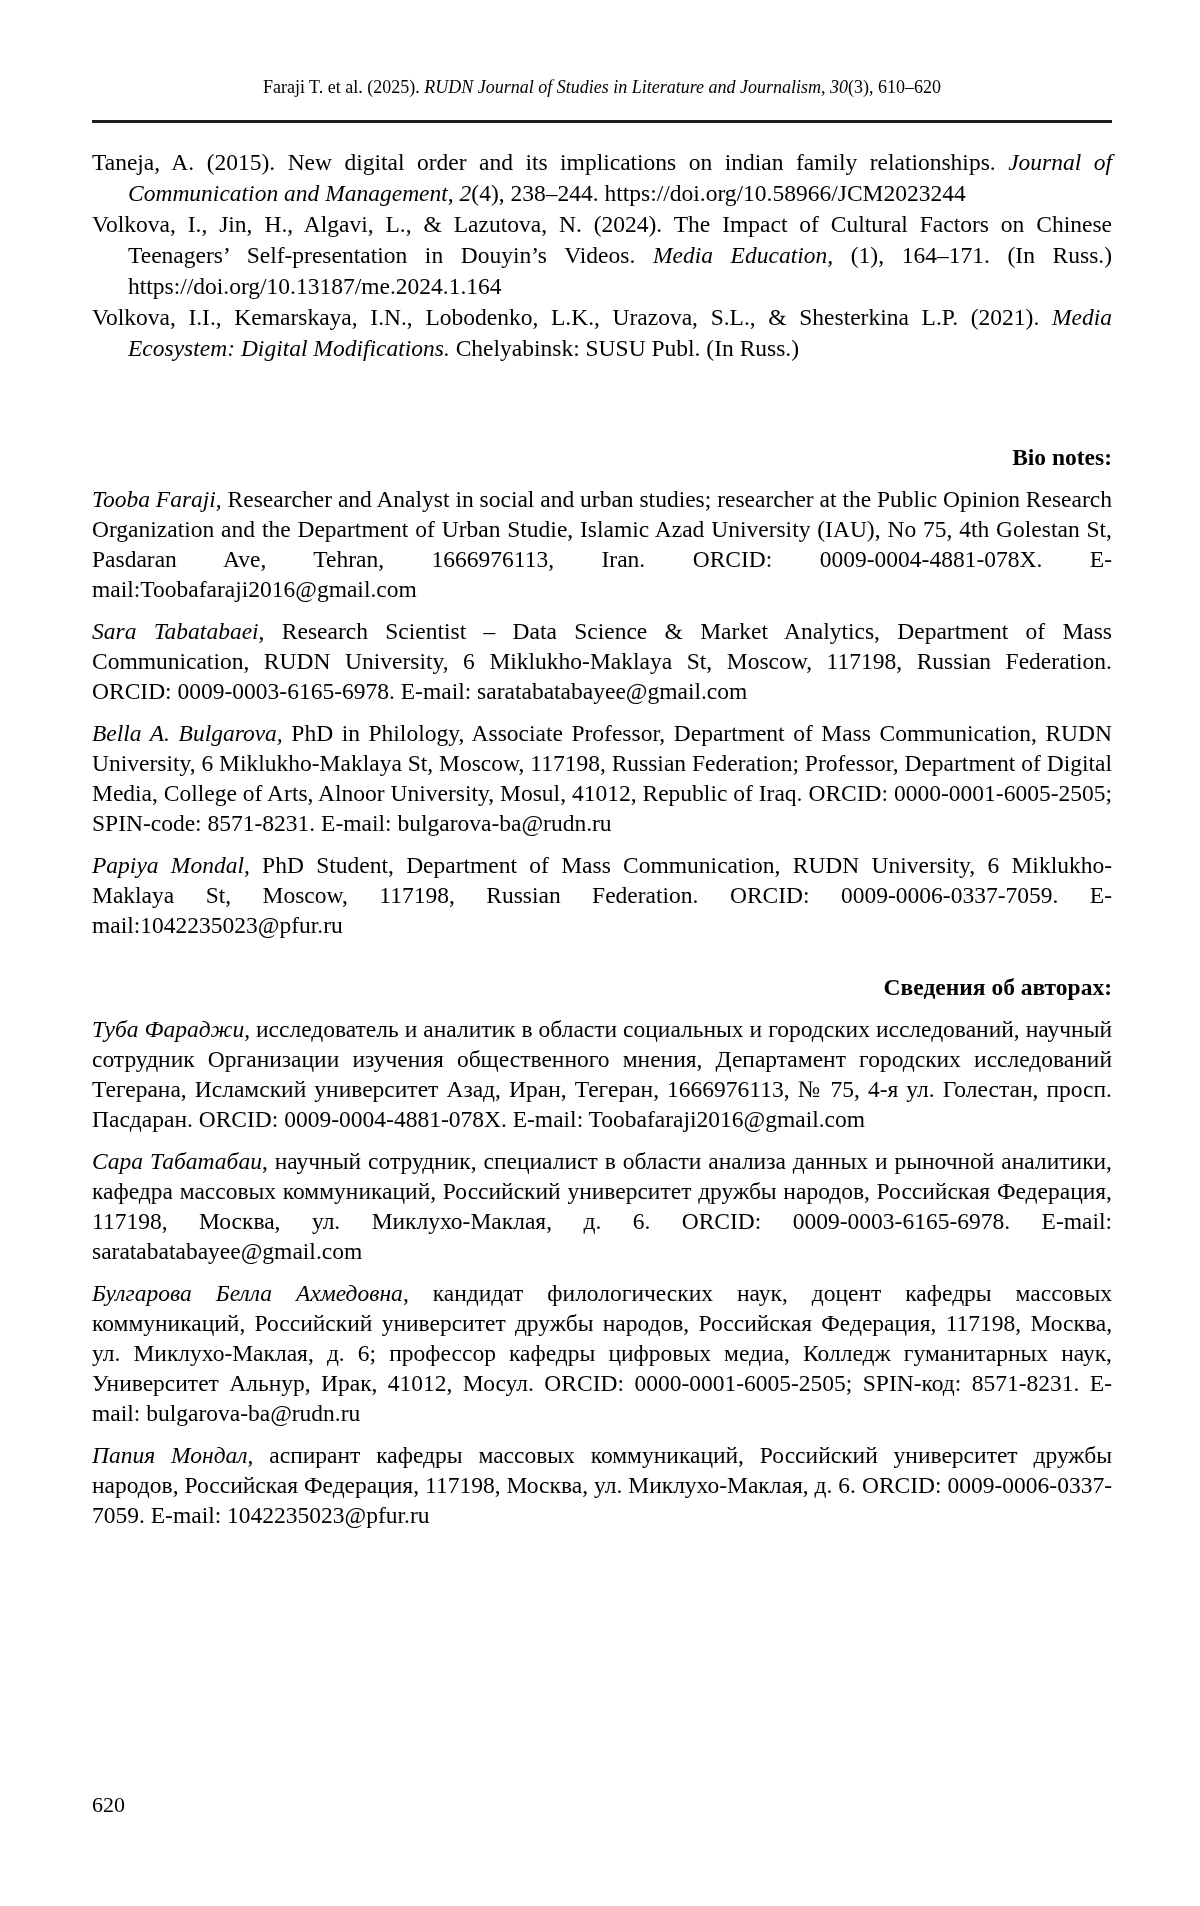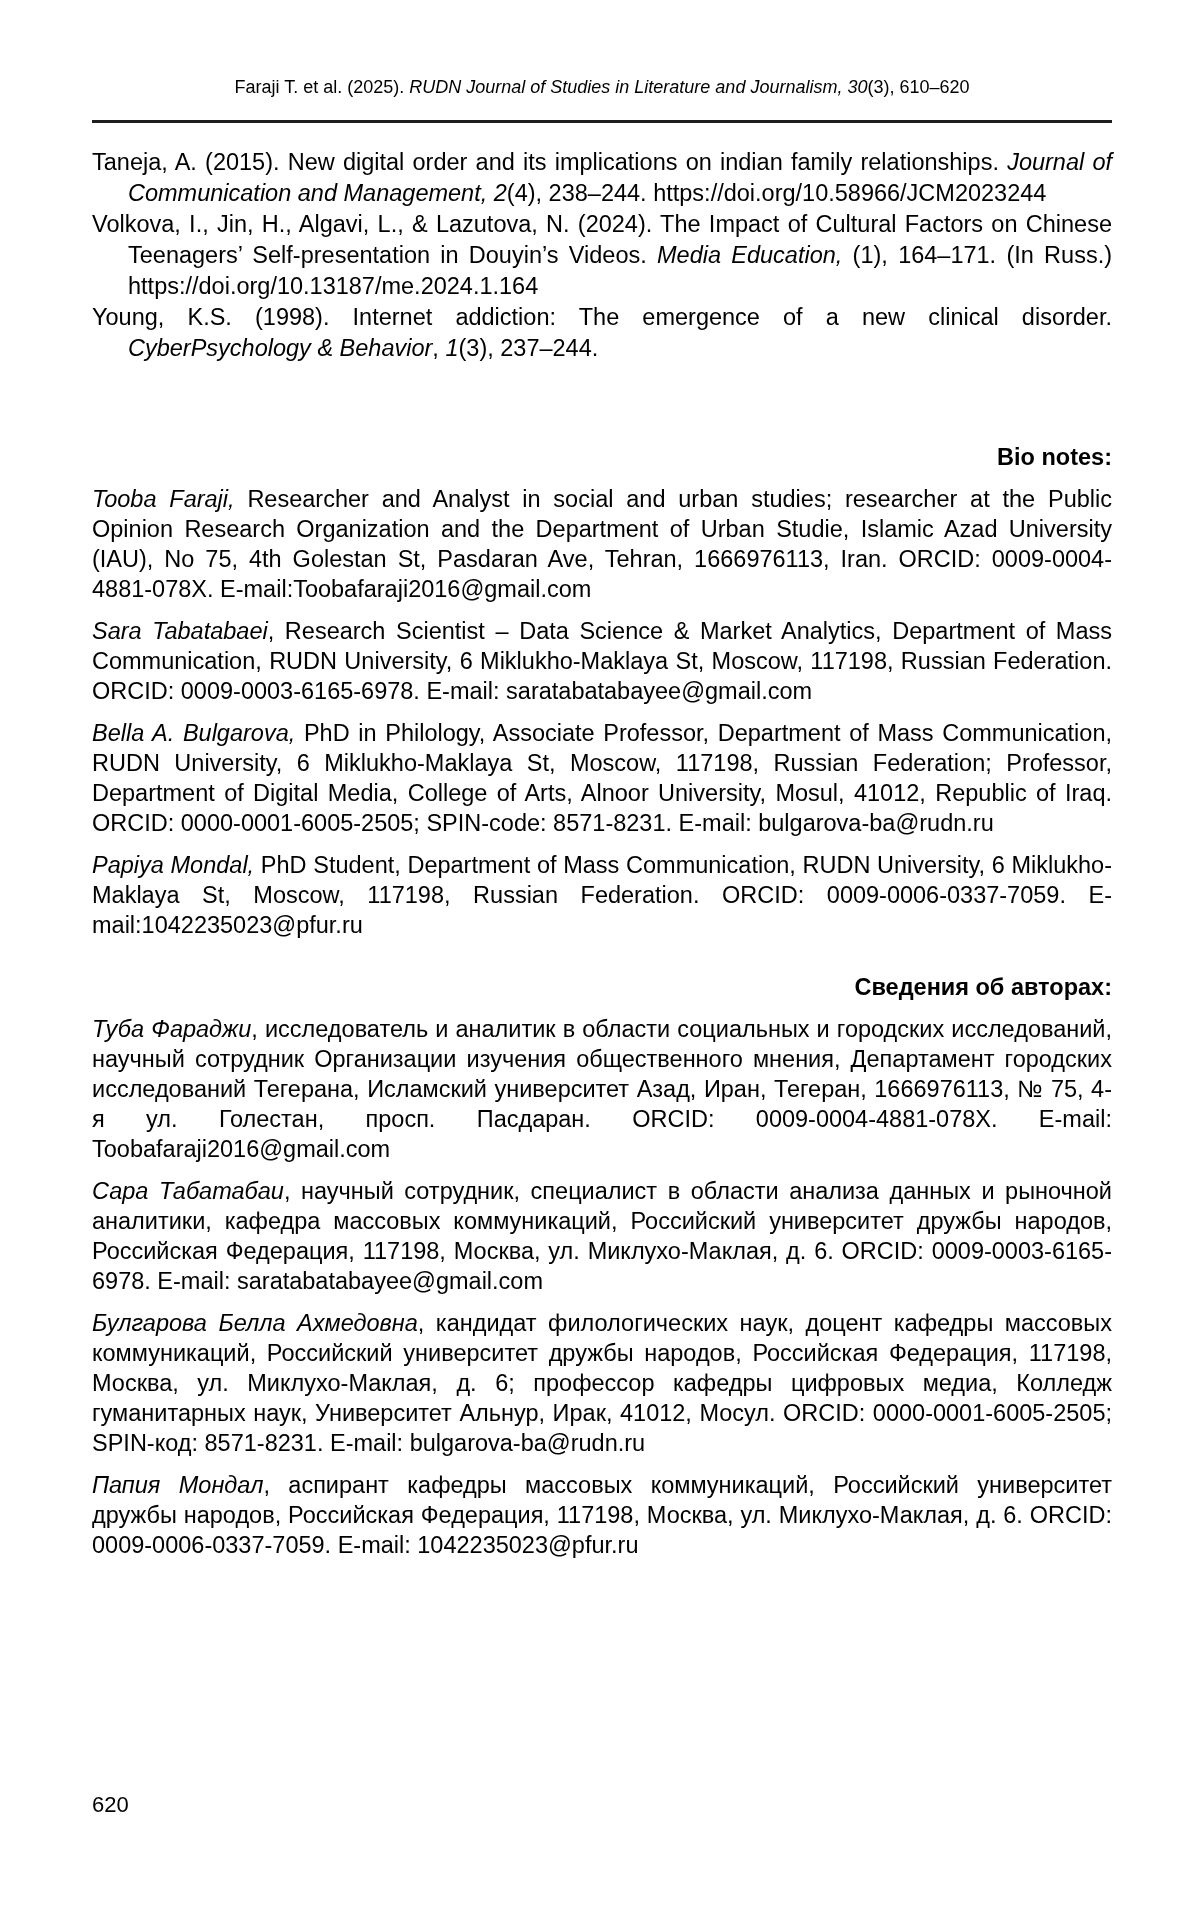--- a/index.html
+++ b/index.html
@@ -1,17 +1,17 @@
 <!DOCTYPE html>
 <html><head>
 <meta charset="utf-8">
 <style>
   html,body{margin:0;padding:0;background:#ffffff;}
   .page{position:relative;width:1200px;height:1906px;background:#ffffff;color:#000;
-        font-family:Liberation Sans, sans-serif;overflow:hidden;}
+        font-family:Liberation Serif, serif;overflow:hidden;}
   .column{position:absolute;left:92px;top:0;width:1020px;}
   .running-header{margin-top:76px;text-align:center;font-size:18px;line-height:22px;}
   .rule{margin-top:22px;border-top:3px solid #1e1e1e;height:0;}
   .references{margin-top:24px;font-size:23.5px;line-height:31px;}
   .ref{text-align:justify;padding-left:36px;text-indent:-36px;}
   .section-heading{font-weight:bold;font-size:23.5px;line-height:30px;text-align:right;}
   .bio-heading{margin-top:78px;}
   .ru-heading{margin-top:32px;}
   .bio{margin-top:12px;font-size:23.5px;line-height:30px;text-align:justify;}
   .footer{position:absolute;left:92px;width:1020px;top:1792px;
@@ -25,21 +25,21 @@
 <div class="page">
   <div class="column">
 
     <div class="running-header"><span>Faraji T. et al. (2025). </span><span style="font-style: italic;">RUDN Journal of Studies in Literature and Journalism, 30</span><span>(3), 610–620</span></div>
 
     <div class="rule"></div>
 
     <div class="references">
       <div class="ref"><span>Taneja, A. (2015). New digital order and its implications on indian family relationships. </span><span style="font-style: italic;">Journal of Communication and Management, 2</span><span>(4), 238–244. https://doi.org/10.58966/JCM2023244</span></div>
       <div class="ref"><span>Volkova, I., Jin, H., Algavi, L., &amp; Lazutova, N. (2024). The Impact of Cultural Factors on Chinese Teenagers’ Self-presentation in Douyin’s Videos. </span><span style="font-style: italic;">Media Education,</span><span> (1), 164–171. (In Russ.) https://doi.org/10.13187/me.2024.1.164</span></div>
-      <div class="ref"><span>Young, K.S. (1998). Internet addiction: The emergence of a new clinical disorder. </span><span style="font-style: italic;">CyberPsychology &amp; Behavior</span><span>, </span><span style="font-style: italic;">1</span><span>(3), 237–244.</span></div>
+      <div class="ref"><span>Volkova, I.I., Kemarskaya, I.N., Lobodenko, L.K., Urazova, S.L., &amp; Shesterkina L.P. (2021). </span><span style="font-style: italic;">Media Ecosystem: Digital Modifications.</span><span> Chelyabinsk: SUSU Publ. (In Russ.)</span></div>
     </div>
 
     <div class="section-heading bio-heading">Bio notes:</div>
 
     <div>
       <div class="bio"><span style="font-style: italic;">Tooba Faraji,</span><span> Researcher and Analyst in social and urban studies; researcher at the Public Opinion Research Organization and the Department of Urban Studie, Islamic Azad University (IAU), No 75, 4th Golestan St, Pasdaran Ave, Tehran, 1666976113, Iran. ORCID: 0009-0004-4881-078X. E-mail:Toobafaraji2016@gmail.com</span></div>
       <div class="bio"><span style="font-style: italic;">Sara Tabatabaei</span><span>, Research Scientist – Data Science &amp; Market Analytics, Department of Mass Communication, RUDN University, 6 Miklukho-Maklaya St, Moscow, 117198, Russian Federation. ORCID: 0009-0003-6165-6978. E-mail: saratabatabayee@gmail.com</span></div>
       <div class="bio"><span style="font-style: italic;">Bella A. Bulgarova,</span><span> PhD in Philology, Associate Professor, Department of Mass Communication, RUDN University, 6 Miklukho-Maklaya St, Moscow, 117198, Russian Federation; Professor, Department of Digital Media, College of Arts, Alnoor University, Mosul, 41012, Republic of Iraq. ORCID: 0000-0001-6005-2505; SPIN-code: 8571-8231. E-mail: bulgarova-ba@rudn.ru</span></div>
       <div class="bio"><span style="font-style: italic;">Papiya Mondal,</span><span> PhD Student, Department of Mass Communication, RUDN University, 6 Miklukho-Maklaya St, Moscow, 117198, Russian Federation. ORCID: 0009-0006-0337-7059. E-mail:1042235023@pfur.ru</span></div>
     </div>

